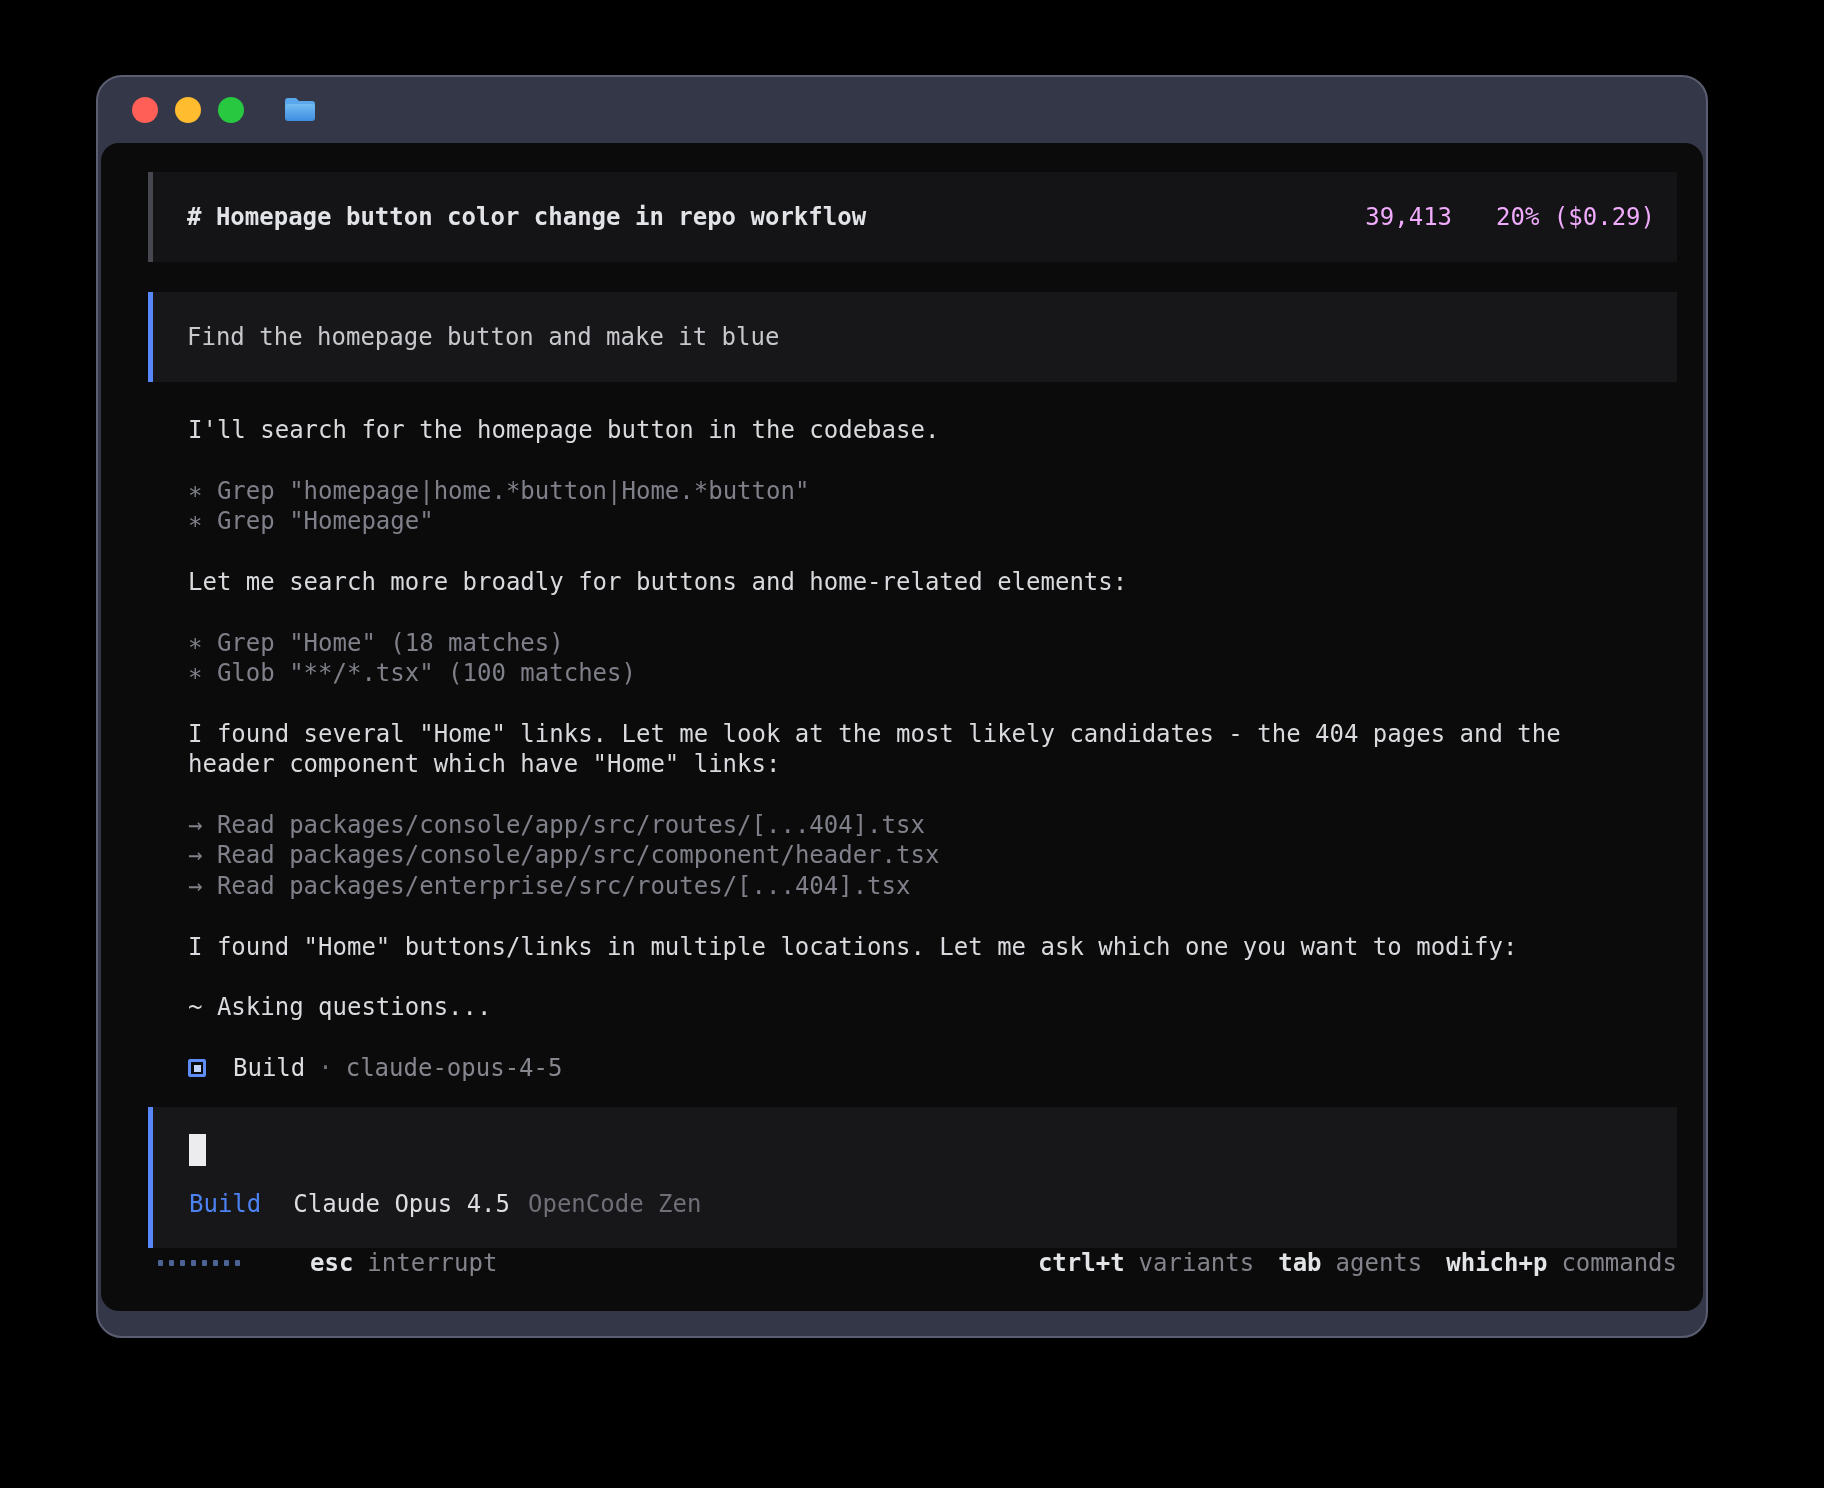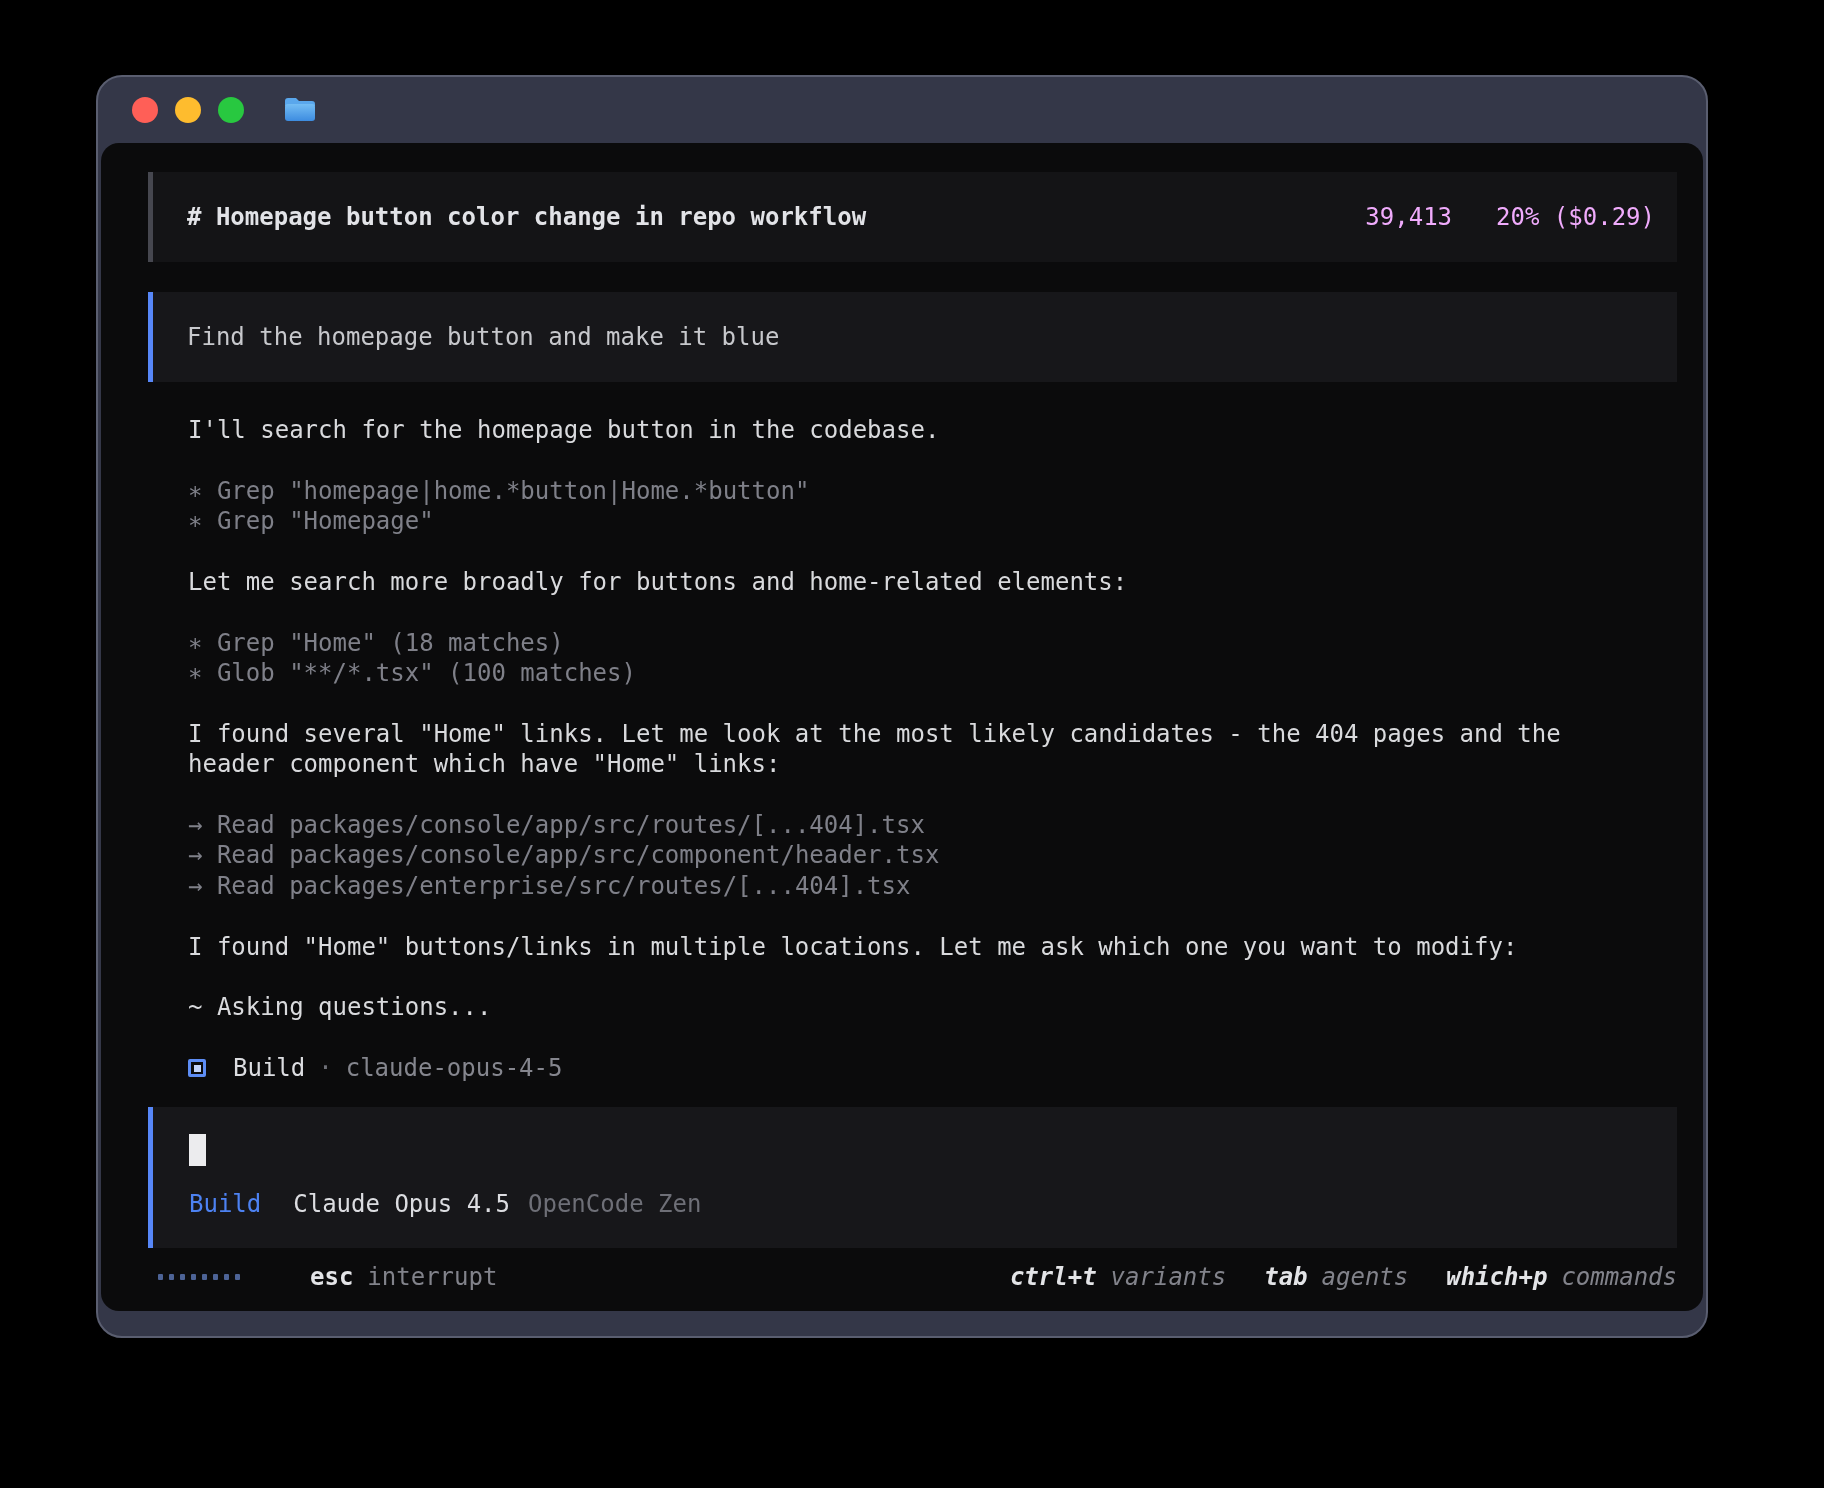--- a/index.html
+++ b/index.html
@@ -60,27 +60,27 @@
   .composer{
     margin-top:24px;height:141px;background:#17171a;border-left:5px solid #5787f8;
     padding:27px 20px 0 36px;box-sizing:border-box;
   }
   .cursor-block{display:block;width:17px;height:32px;background:#ececee;}
   .mode-row{margin-top:23px;display:flex;white-space:pre;}
   .mode-name{color:#4d82f2;}
   .mode-model{color:#dcdde1;margin-left:32px;}
   .mode-provider{color:#6e6f77;margin-left:18px;}
   .footer{
-    margin-top:14px;height:30px;display:flex;align-items:center;font-size:24px;
+    height:30px;display:flex;align-items:center;font-size:24px;
   }
   .spinner{display:flex;gap:6px;margin-left:10px;margin-right:70px;align-items:center;}
   .spinner .dot{width:5px;height:6px;background:#4d6396;border-radius:1px;}
   .key{font-weight:700;color:#e3e4e7;white-space:pre;}
   .klabel{color:#82838b;margin-left:14px;white-space:pre;}
-  .footer-right{margin-left:auto;display:flex;gap:38px;font-style:italic;}
+  .footer-right{margin-left:auto;display:flex;gap:24px;}
   .shortcut{display:flex;align-items:center;}
 </style>
 </head>
 <body>
 
 <div class="window">
   <div class="titlebar">
     <span class="light" style="background: rgb(255, 95, 87);"></span>
     <span class="light" style="background: rgb(254, 188, 46);"></span>
     <span class="light" style="background: rgb(40, 200, 64);"></span>

